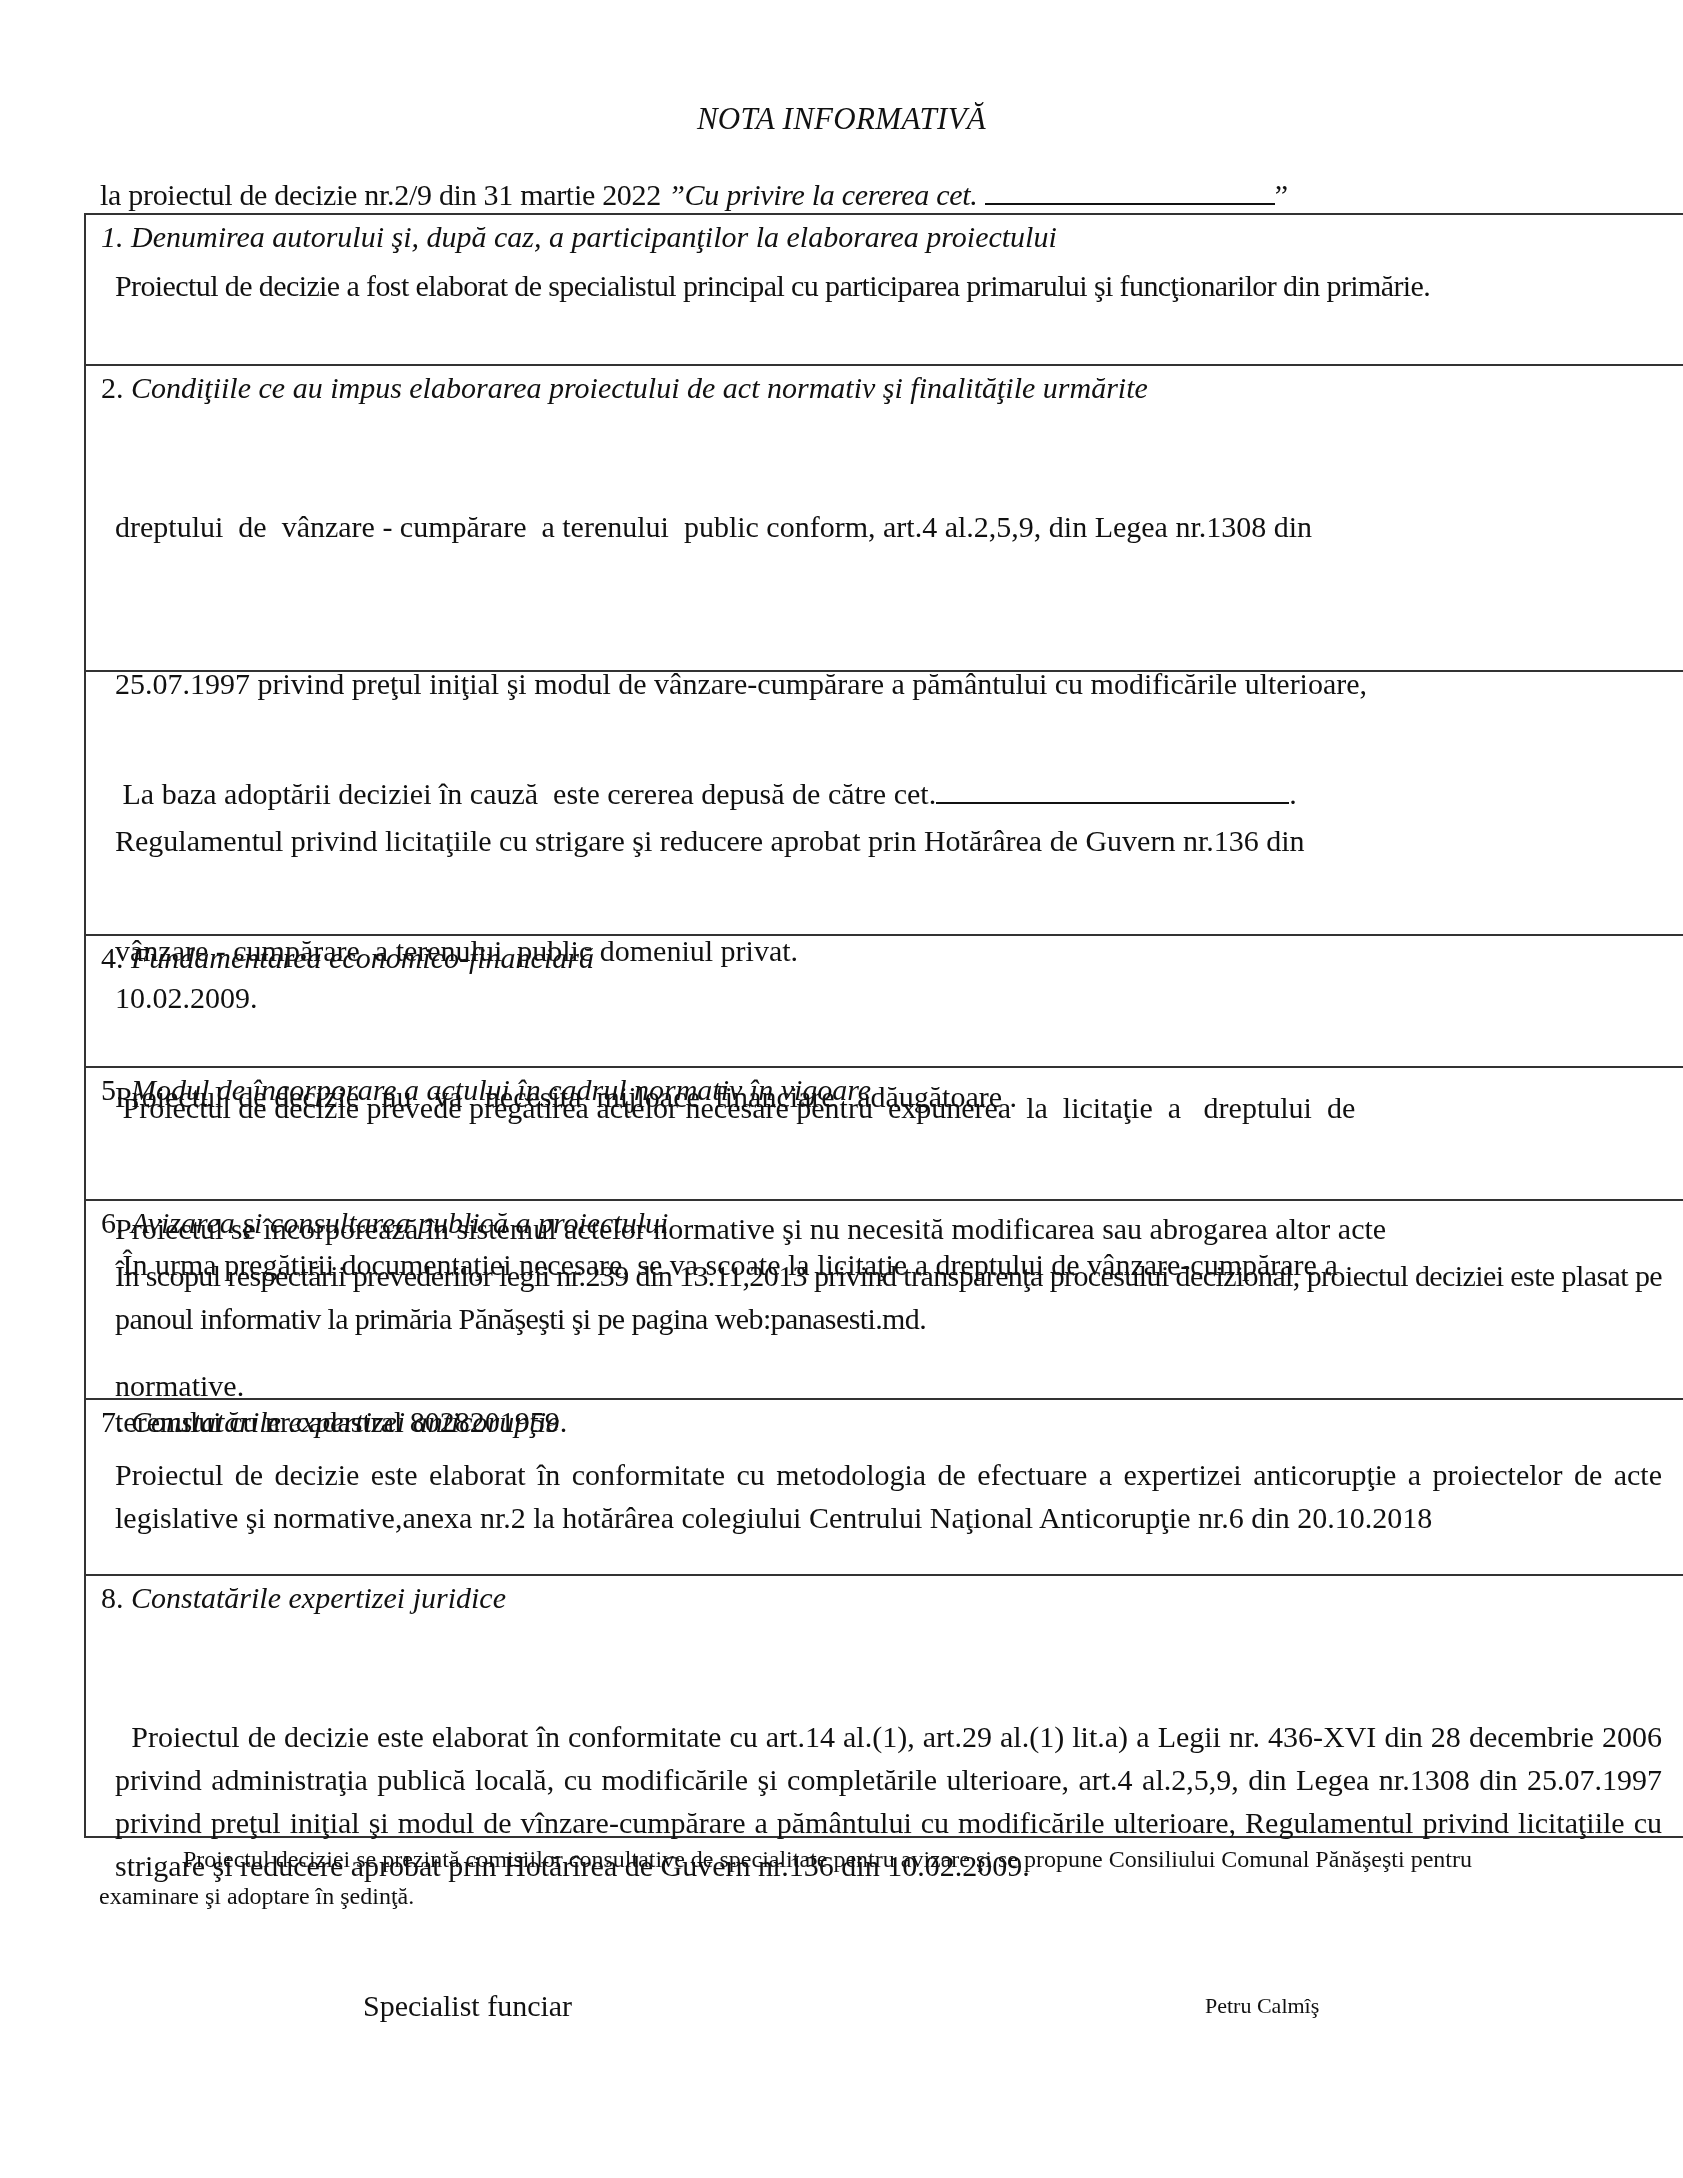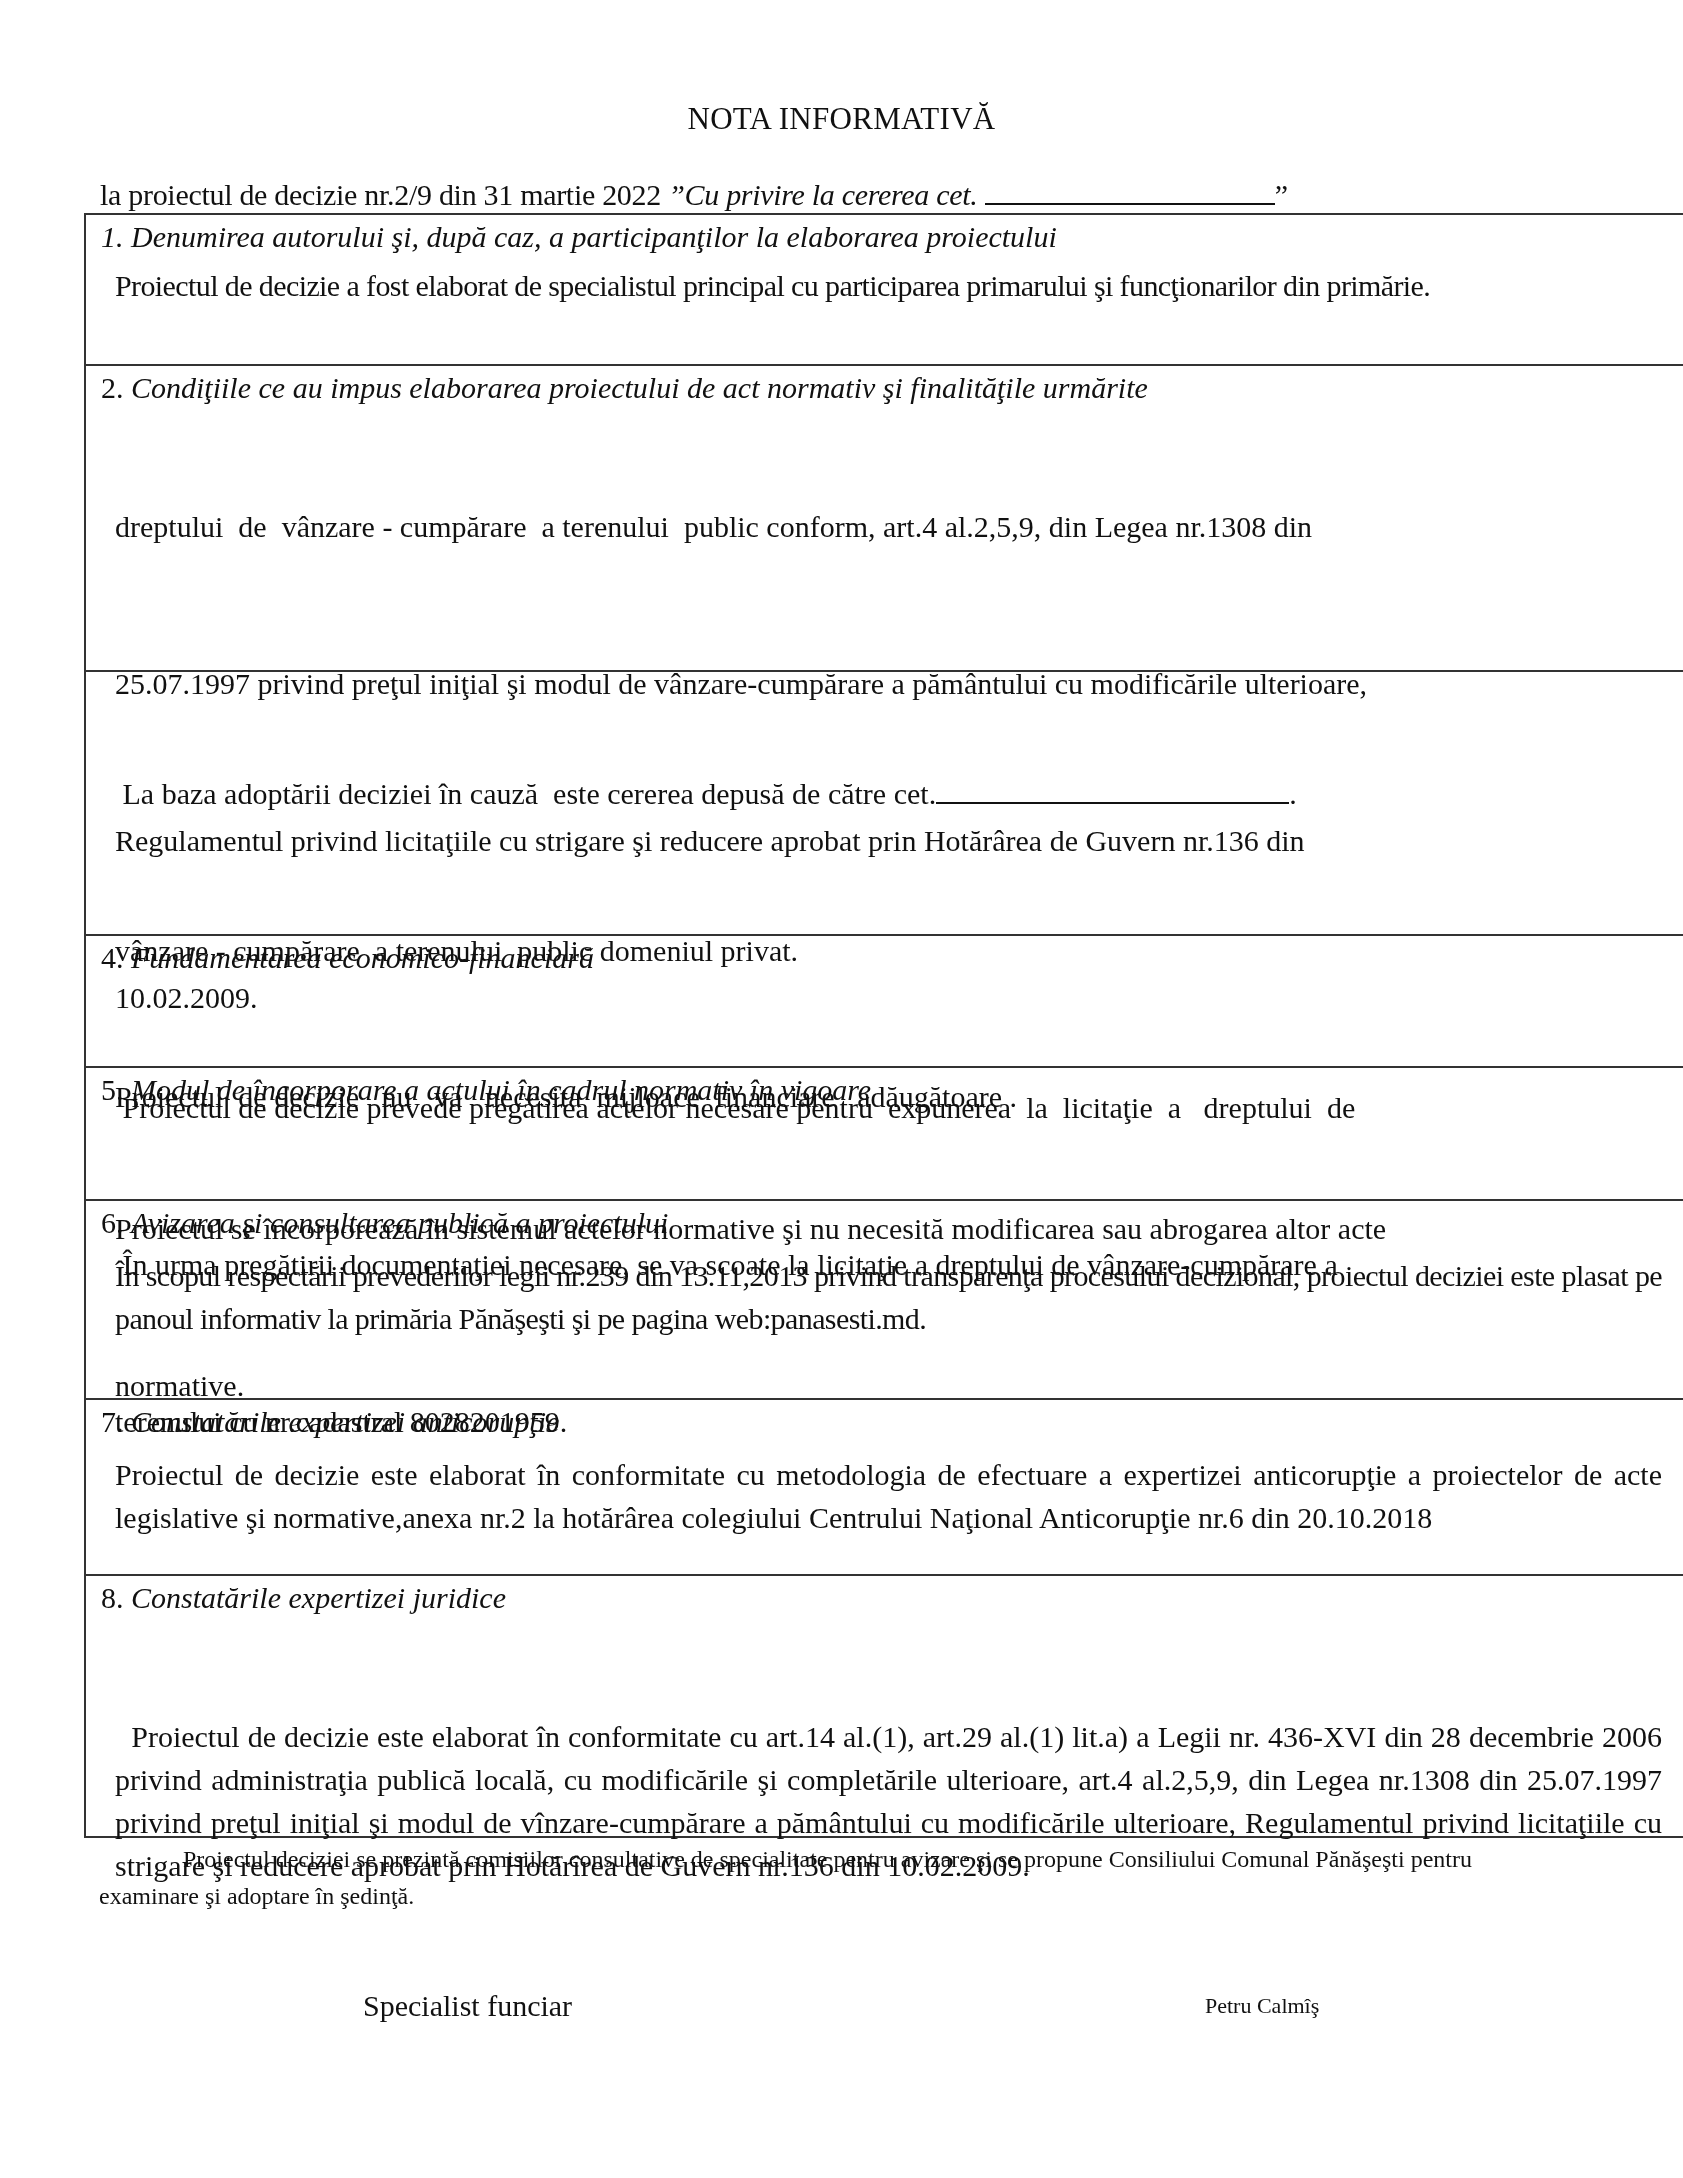--- a/index.html
+++ b/index.html
@@ -1,19 +1,19 @@
 <!DOCTYPE html>
 <html><head>
 <meta charset="utf-8">
 <style>
   html, body { margin: 0; padding: 0; background: #ffffff; }
   body { width: 1683px; height: 2178px; position: relative; overflow: hidden;
          font-family: "Liberation Serif", "DejaVu Serif", serif; color: #111; }
   .title { position: absolute; left: 0; width: 1683px; top: 99px; text-align: center;
-           font-size: 31px; line-height: 40px; letter-spacing: 0.3px; }
+           font-style: italic; font-size: 31px; line-height: 40px; letter-spacing: 0.3px; }
   .subtitle { position: absolute; left: 100px; top: 175px; font-size: 30px; line-height: 40px;
               white-space: nowrap; letter-spacing: -0.3px; }
   .subtitle .it { font-style: italic; }
   .blank { display: inline-block; vertical-align: baseline; border-bottom: 2px solid #111; height: 0; }
   .table { position: absolute; left: 84px; top: 213px; width: 1610px; height: 1625px;
            box-sizing: border-box; border: 2px solid #333; }
   .sec { position: absolute; left: 0; right: 0; box-sizing: border-box; border-top: 2px solid #333;
          padding: 0 16px 0 15px; }
   .sec.first { border-top: none; }
   .sec .head { font-size: 30px; line-height: 35px; margin-top: 4px; white-space: nowrap; }

